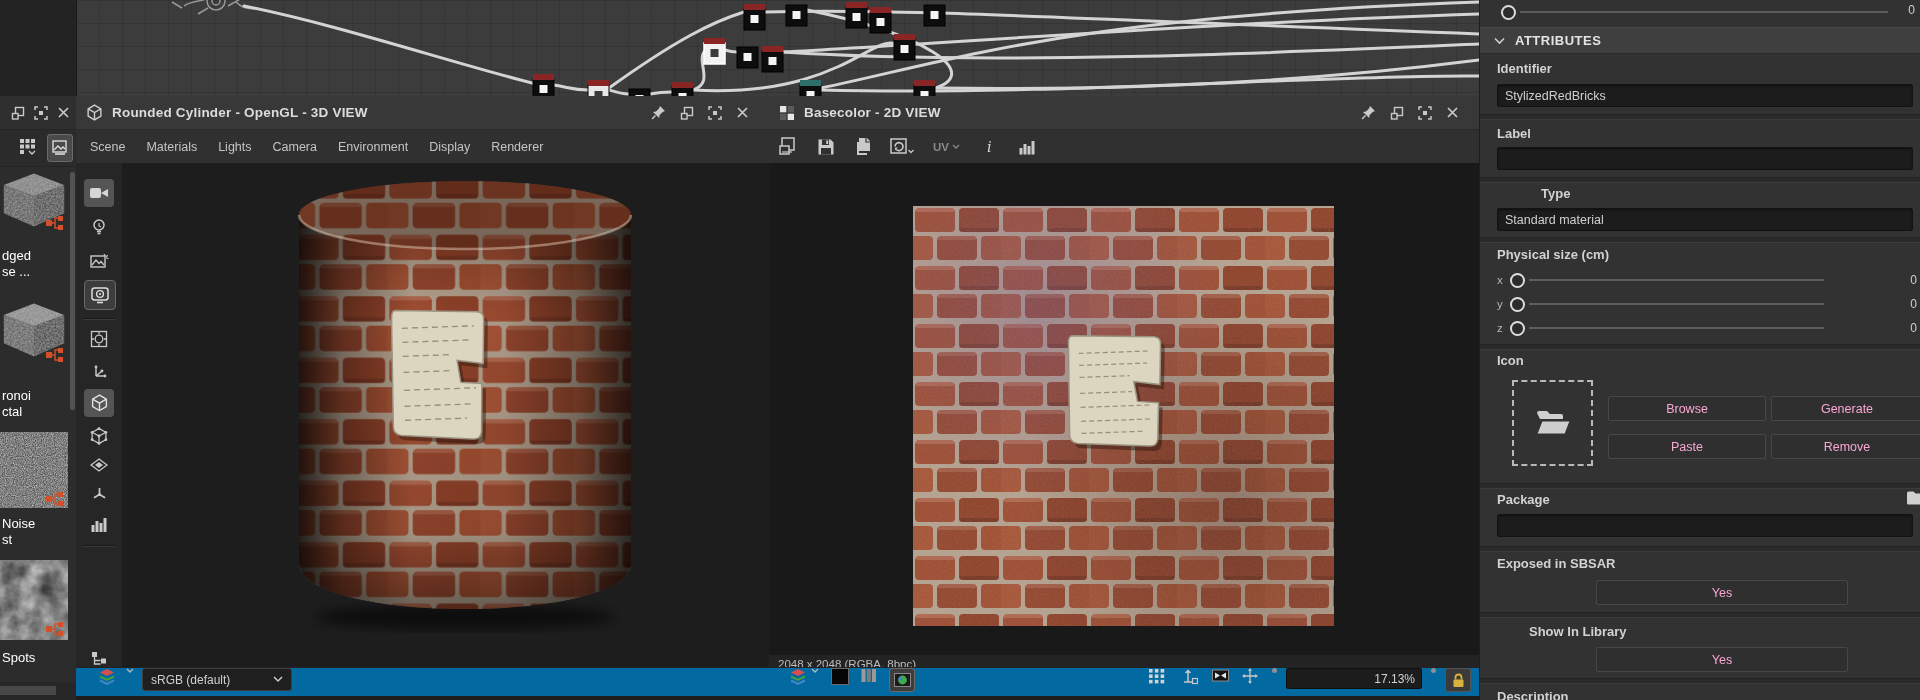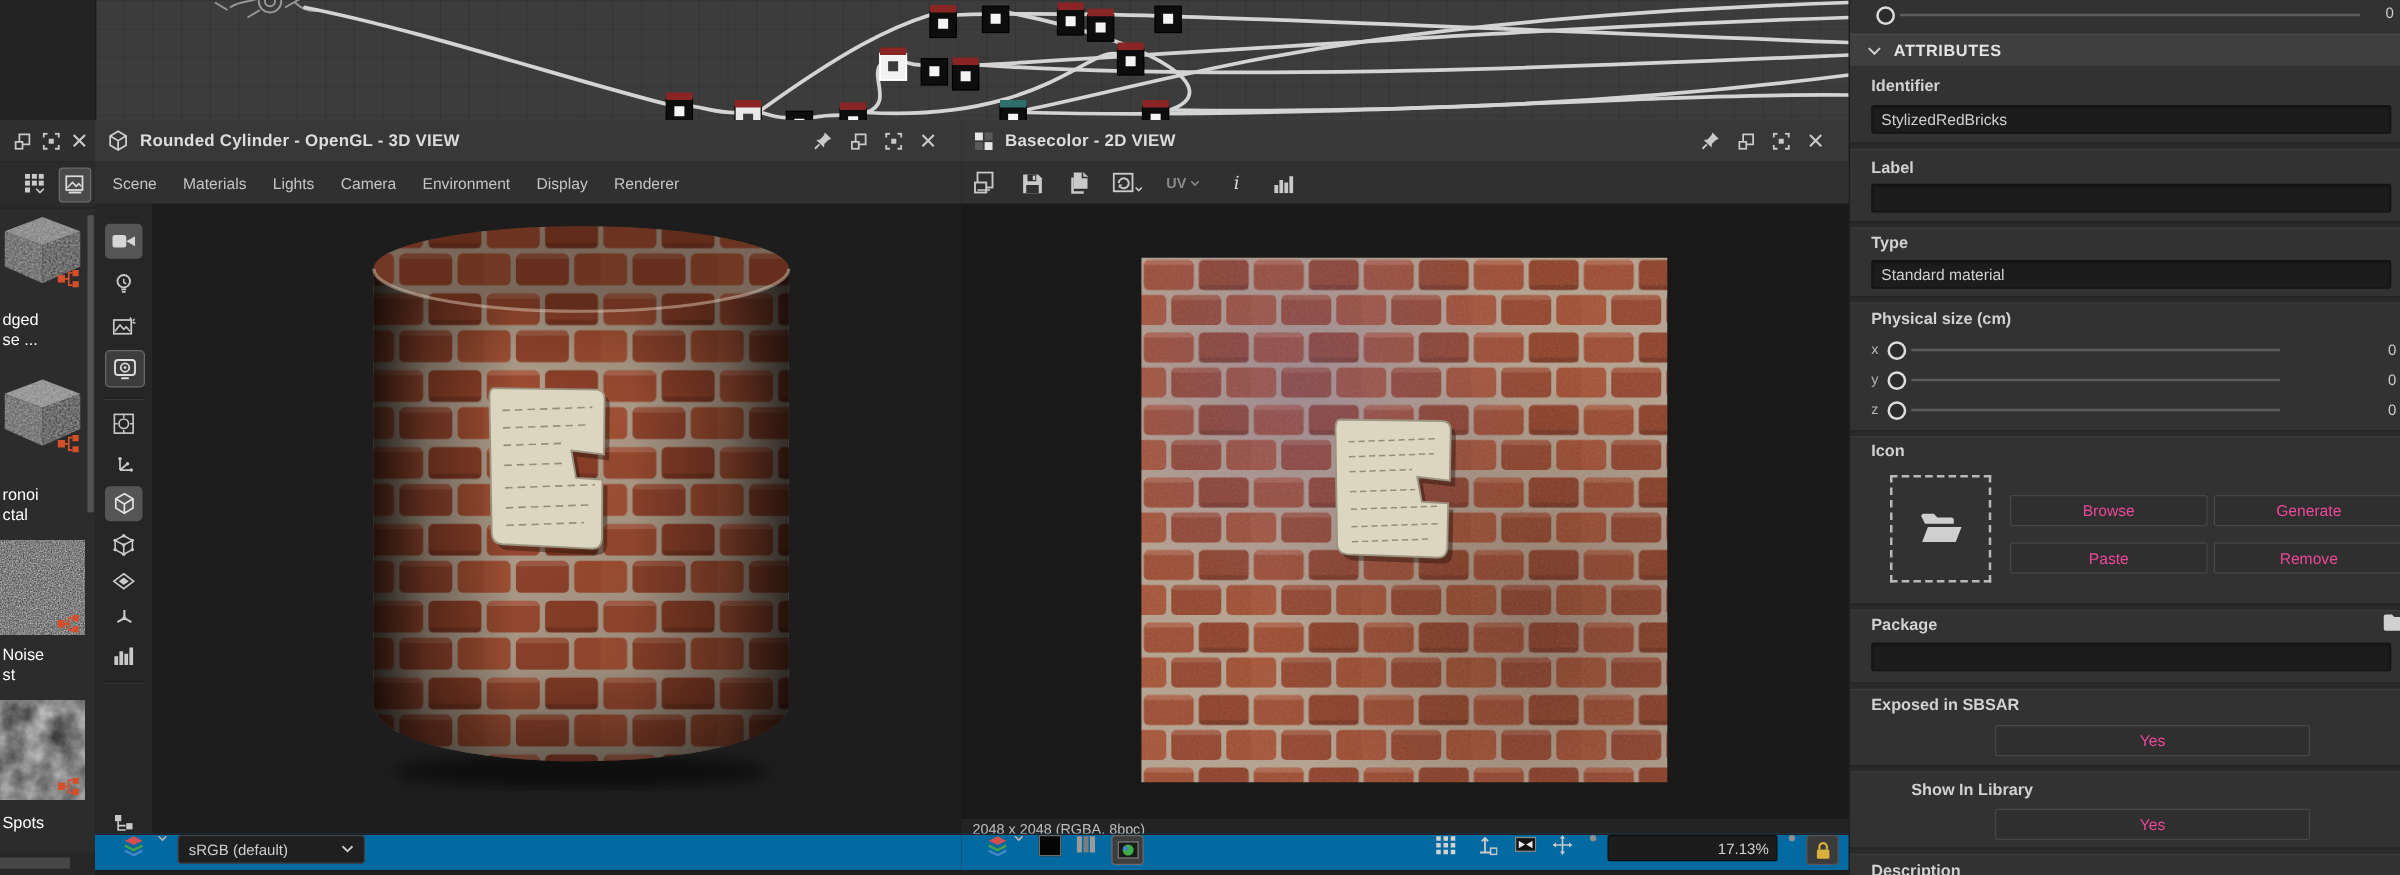--- a/index.html
+++ b/index.html
@@ -71,21 +71,21 @@
   #attr{left:1479px;top:0;width:441px;height:700px;background:#323232;border-left:1px solid #1e1e1e;overflow:hidden;}
   #attr .sechdr{position:absolute;left:0;top:27px;width:441px;height:27px;background:#3f3f3f;
      border-top:1px solid #4a4a4a;border-bottom:1px solid #2b2b2b;display:flex;align-items:center;gap:10px;padding-left:14px;box-sizing:border-box;}
   #attr .sechdr b{font-size:13px;letter-spacing:.5px;color:#e3e3e3;}
   .alabel{position:absolute;left:17px;font-size:13px;font-weight:bold;color:#d2d2d2;}
   .ainput{position:absolute;left:17px;width:400px;height:21px;background:#1c1c1c;border:1px solid #131313;
      border-radius:2px;box-shadow:inset 0 1px 2px rgba(0,0,0,.45);color:#cfcfcf;font-size:12.5px;
      padding:0 7px;font-family:"Liberation Sans",sans-serif;}
   .asep{position:absolute;left:0;width:441px;height:4px;background:#2a2a2a;border-top:1px solid #232323;border-bottom:1px solid #3c3c3c;}
   .abtn{position:absolute;height:23px;background:#2f2f2f;border:1px solid #474747;border-radius:2px;
-     color:#ec4899;font-size:12.5px;display:flex;align-items:center;justify-content:center;}
+     color:#f9a8d4;font-size:12.5px;display:flex;align-items:center;justify-content:center;}
   .axisrow{position:absolute;left:17px;width:420px;height:20px;display:flex;align-items:center;}
   .axisrow .axn{width:13px;font-size:11.5px;color:#b5b5b5;}
   .knob{width:11px;height:11px;border:2.5px solid #dcdcdc;border-radius:50%;background:#2b2b2b;flex:none;}
   .track{height:2px;background:#5d5d5d;margin-left:4px;width:295px;flex:none;}
   .axval{margin-left:auto;font-size:12px;color:#cfcfcf;}
   .dashedbox{position:absolute;left:32px;top:380px;width:77px;height:82px;border:2px dashed #b9b9b9;
      display:flex;align-items:center;justify-content:center;}
 </style>
 </head>
 <body>
@@ -780,21 +780,21 @@
     <div class="alabel" style="top:61px;">Identifier</div>
     <input class="ainput" style="top: 84px;" value="StylizedRedBricks">
 
     <div class="asep" style="top:114px;"></div>
 
     <div class="alabel" style="top:126px;">Label</div>
     <input class="ainput" style="top: 147px;" value="">
 
     <div class="asep" style="top:177px;"></div>
 
-    <div class="alabel" style="top:186px;">Type</div>
+    <div class="alabel" style="top:186px;margin-left:44px;">Type</div>
     <input class="ainput" style="top: 208px;" value="Standard material">
 
     <div class="asep" style="top:237px;"></div>
 
     <div class="alabel" style="top:247px;">Physical size (cm)</div>
     <div class="axisrow" style="top:270px;">
       <span class="axn">x</span>
       <span class="knob"></span>
       <span class="track"></span>
       <span class="axval">0</span>

